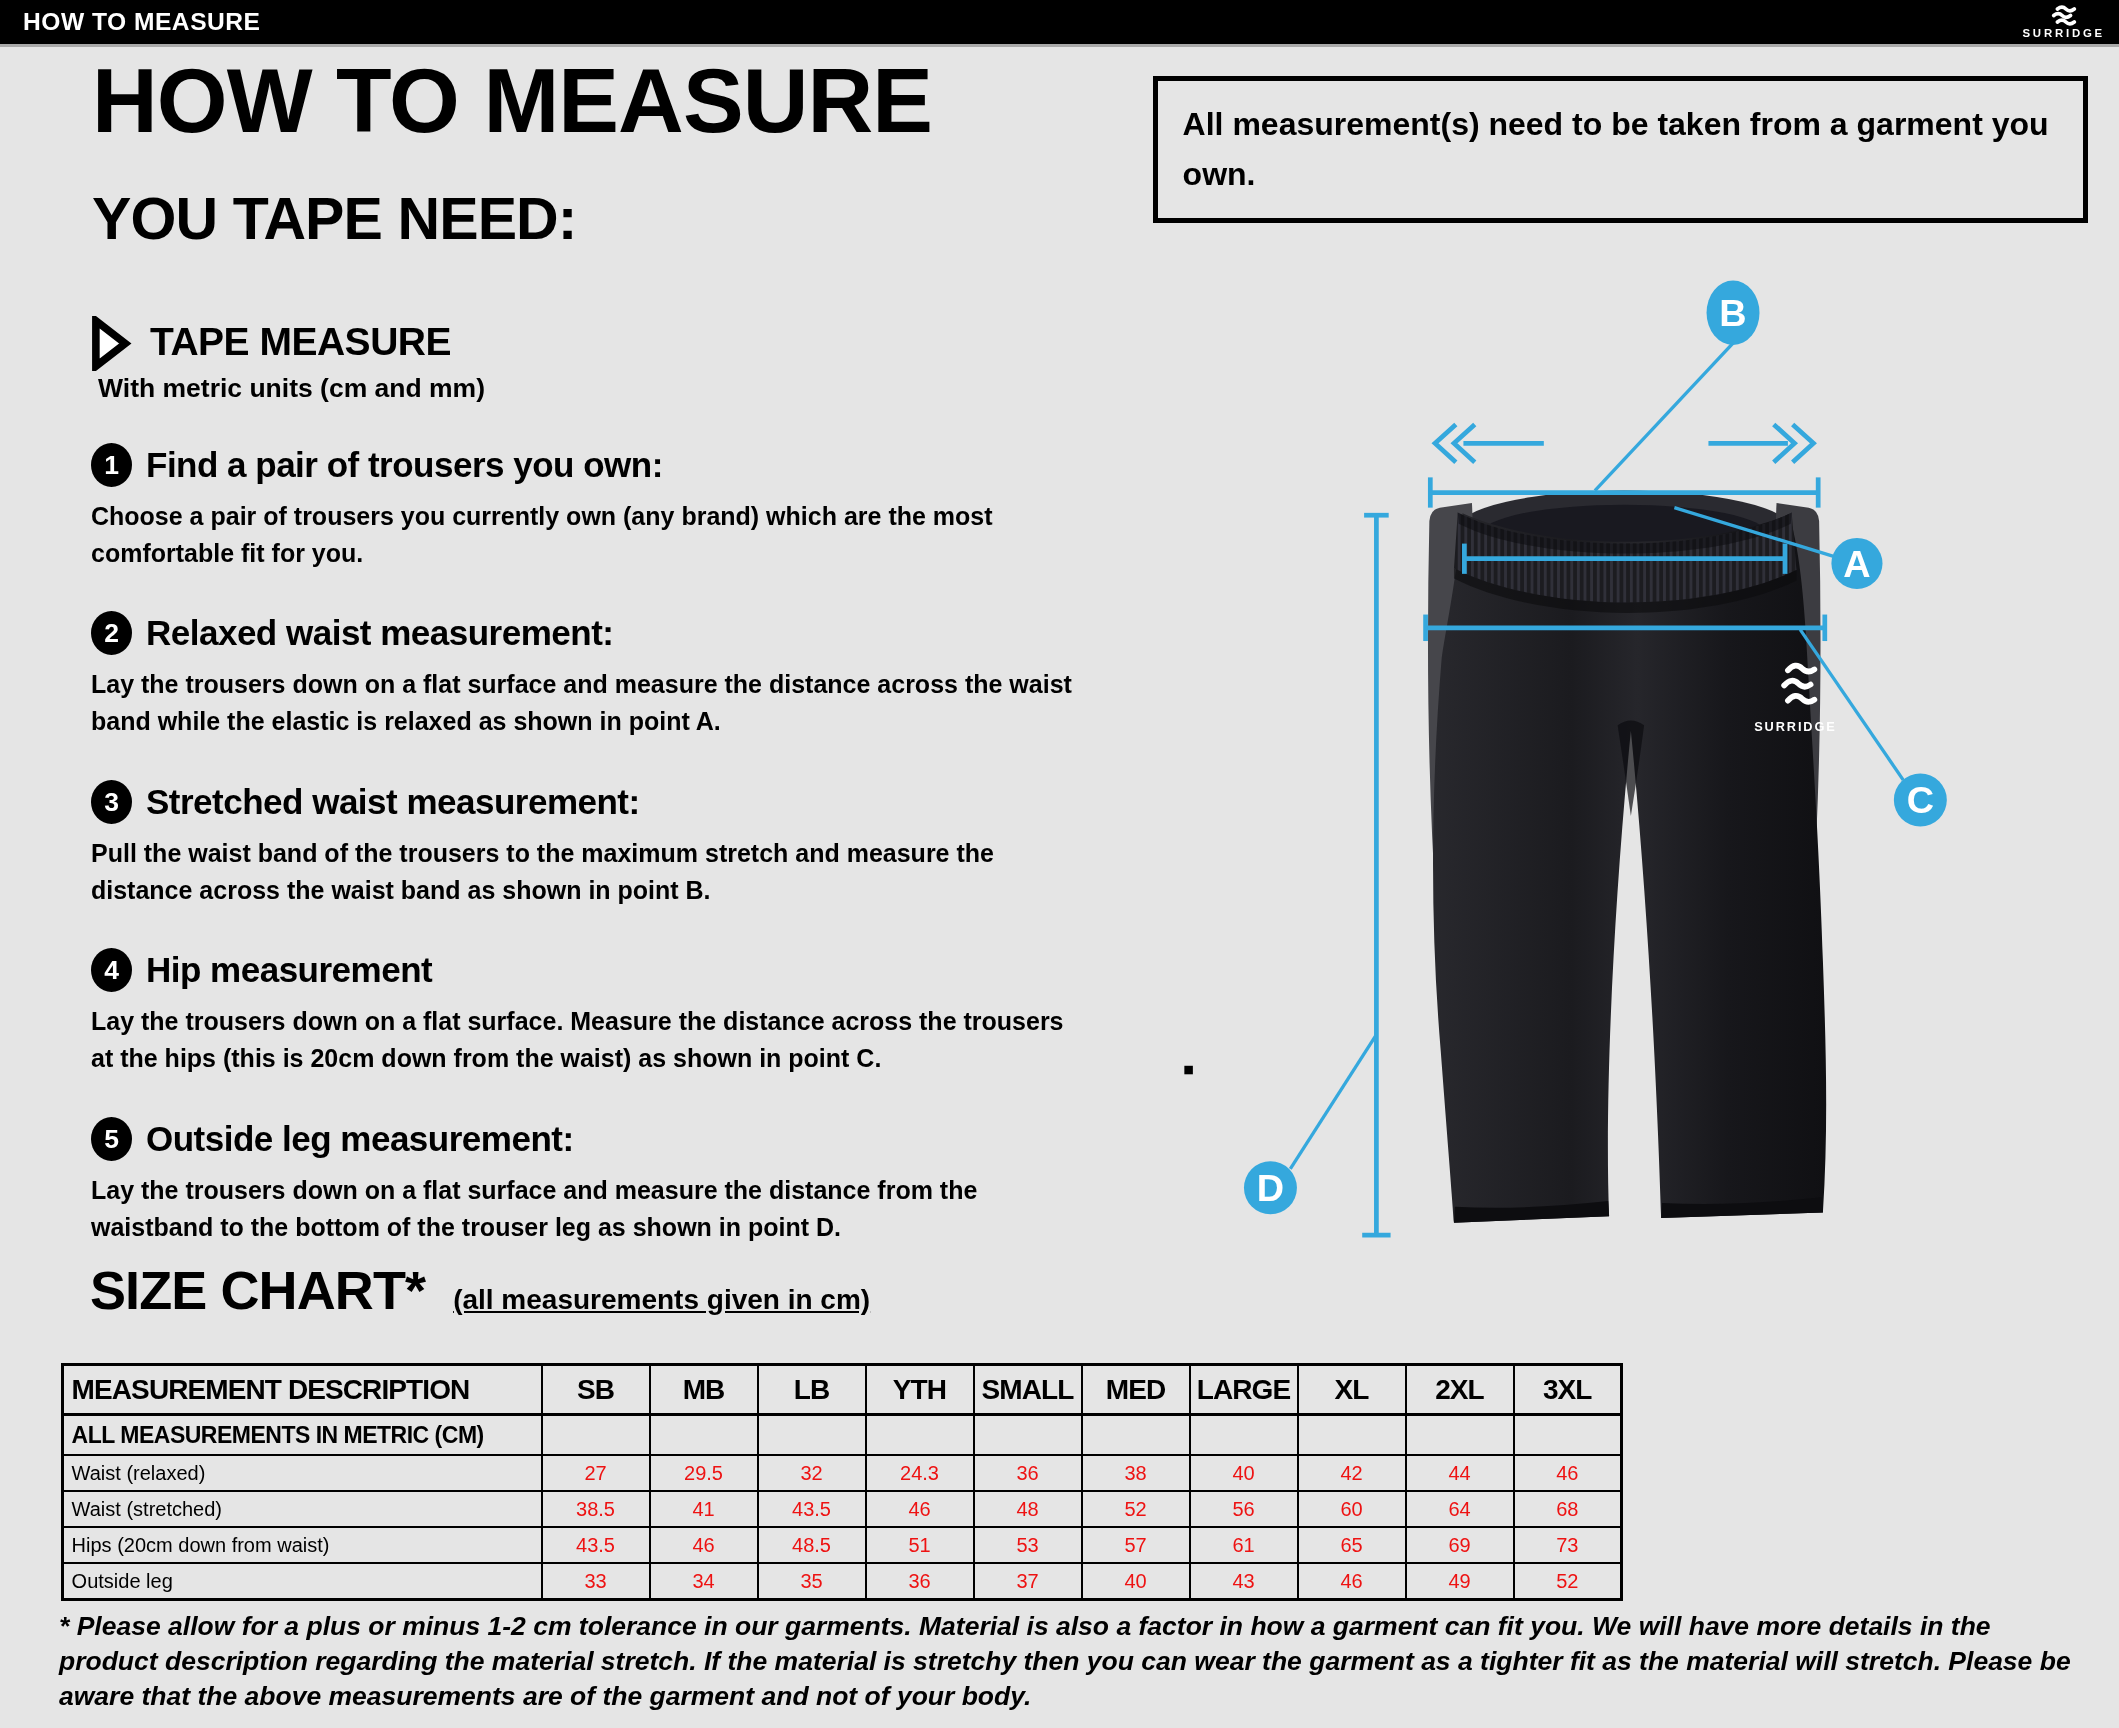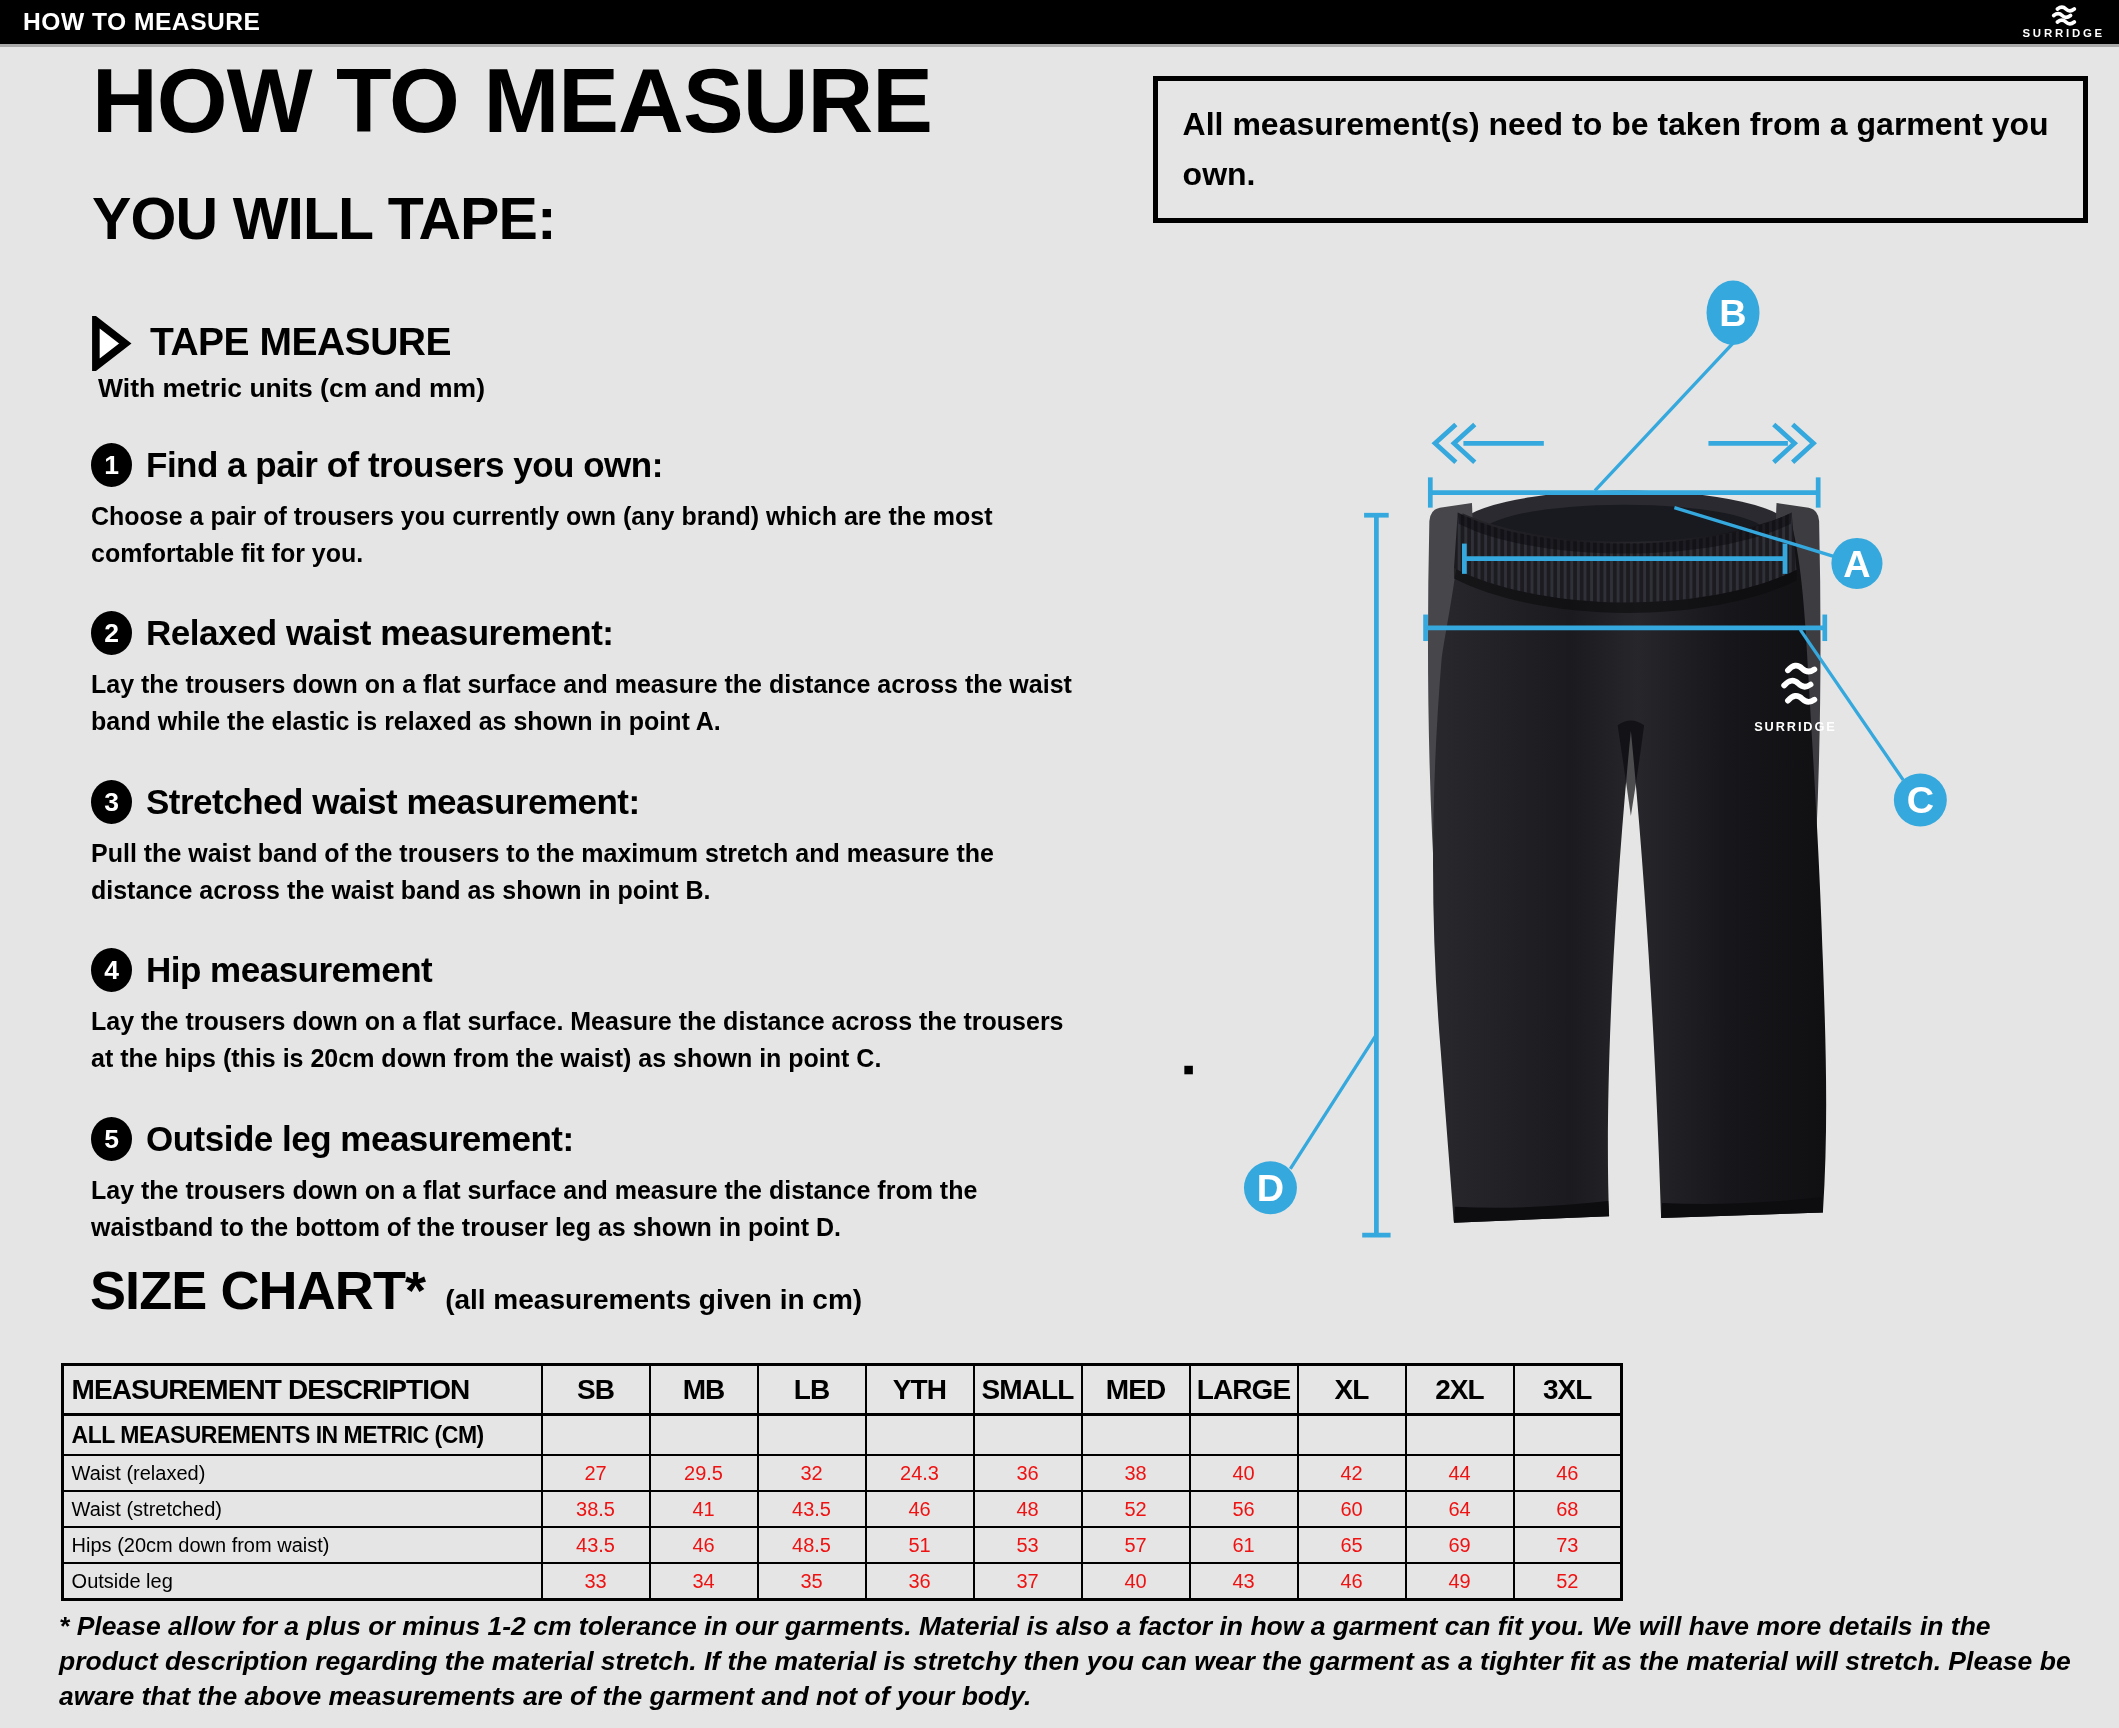--- a/index.html
+++ b/index.html
@@ -33,21 +33,21 @@
   .step-num{width:41px;height:44px;border-radius:50%;background:#000;color:#fff;
             display:flex;align-items:center;justify-content:center;
             font-size:26.5px;font-weight:bold;flex:0 0 auto;}
   .step-title{font-size:35px;font-weight:bold;letter-spacing:-0.5px;}
   .step-body{margin:11.4px 0 0 0;font-size:25px;font-weight:bold;line-height:1.45;width:998px;}
   .s1{top:443px}.s2{top:611px}.s3{top:780px}.s4{top:948px}.s5{top:1117px}
 
   
   .sc-head{position:absolute;left:90px;top:1259px;}
   .sc-title{font-size:54px;font-weight:bold;letter-spacing:-0.9px;}
-  .sc-sub{font-size:28px;font-weight:bold;margin-left:20px;}
+  .sc-sub{font-size:28px;font-weight:bold;margin-left:28px;text-decoration:underline;}
 
   
   table.sizes{position:absolute;left:61px;top:1363px;border-collapse:collapse;table-layout:fixed;
               width:1558px;border:3.8px solid #000;}
   table.sizes col.desc{width:479px;}
   table.sizes col.sz{width:108px;}
   table.sizes th,table.sizes td{border:2.4px solid #000;padding:0 0 0 7.6px;overflow:hidden;white-space:nowrap;}
   table.sizes tr.hdr th{height:47px;font-size:28px;font-weight:bold;letter-spacing:-0.9px;text-align:center;padding:0;}
   table.sizes tr.hdr th.desc{text-align:left;padding-left:7.6px;border-bottom:3.8px solid #000;margin-top:39px;}
   table.sizes tr.hdr th{border-bottom:3.8px solid #000;}
@@ -80,21 +80,21 @@
           <path d="M8,18 q5,-4 9,0 q4,4 9,0"></path>
         </g>
       </svg>
       <span class="brand-text">SURRIDGE</span>
     </div>
   </div>
   <div class="topbar-rule"></div>
 
   <div class="h1">HOW TO MEASURE</div>
   <div class="notebox">All measurement(s) need to be taken from a garment you own.</div>
-  <div class="h2">YOU WILL TAPE:</div>
+  <div class="h2">YOU TAPE NEED:</div>
 
   <svg class="tool-tri" width="42" height="55" viewBox="0 0 44 58">
     <polygon points="5,5 36,29 5,53" fill="#fff" stroke="#000" stroke-width="8"></polygon>
   </svg>
   <div class="tool-name">TAPE MEASURE</div>
   <div class="tool-sub">With metric units (cm and mm)</div>
 
   <div class="step s1">
     <div class="step-head">
       <span class="step-num">1</span>

